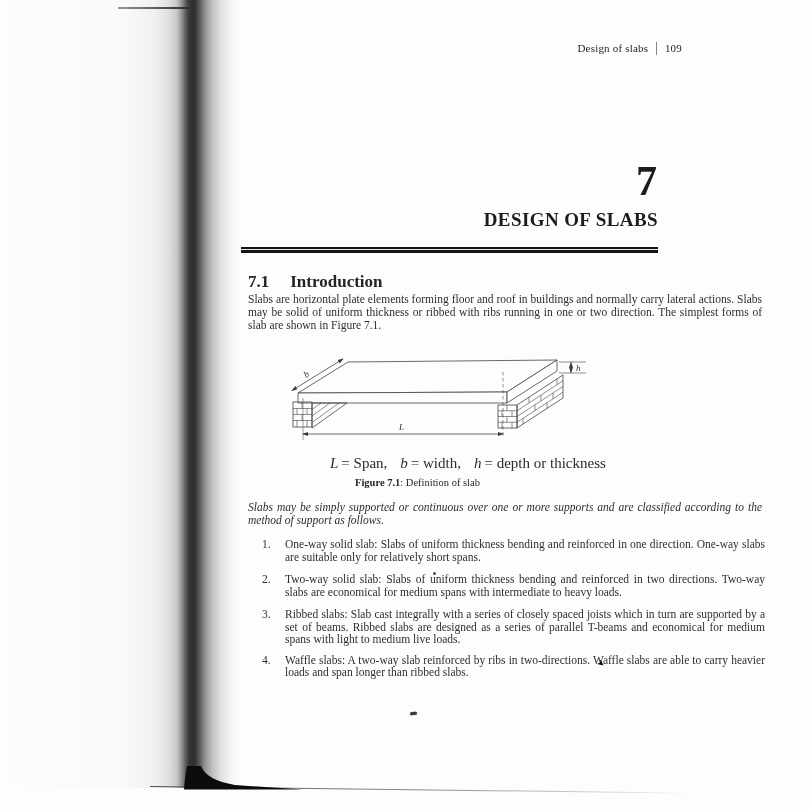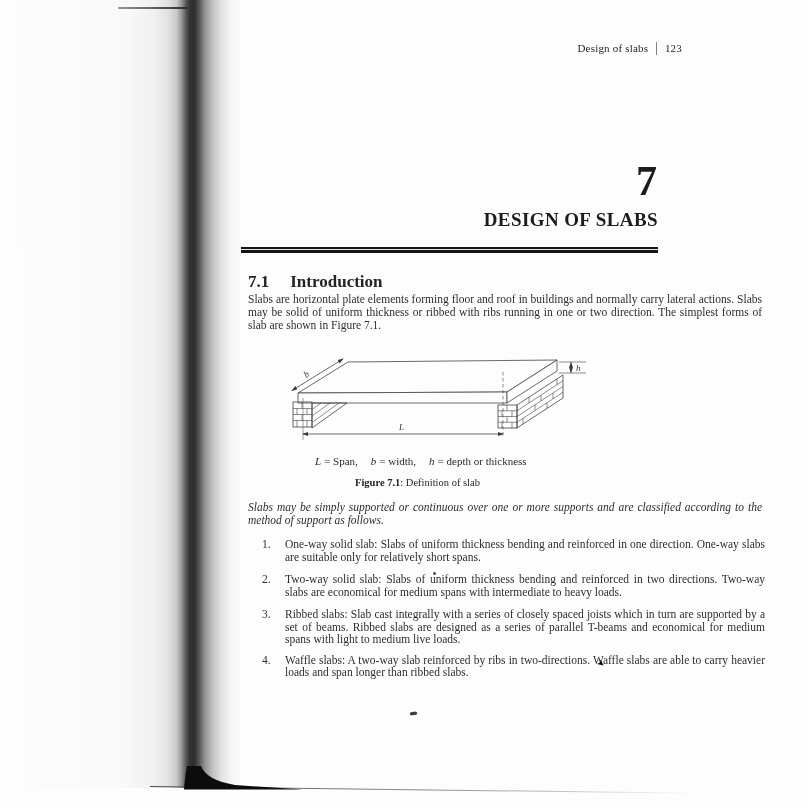--- a/index.html
+++ b/index.html
@@ -56,21 +56,21 @@
   .para{
     left:248px;width:514px;font-size:11.5px;line-height:13px;
     text-align:justify;color:#2e2e2e;
   }
   #intro-para{top:293px;}
   #classify-para{top:501px;font-style:italic;}
 
   
   .figure-canvas{left:283px;top:348px;width:320px;height:100px;}
   .figure-legend{
-    left:315px;top:455px;display:flex;gap:13px;font-size:11px;color:#2b2b2b;white-space:nowrap;
+    left:330px;top:455px;display:flex;gap:13px;font-size:15px;color:#2b2b2b;white-space:nowrap;
   }
   .figure-legend .var{font-style:italic;margin-right:3px;}
   .figure-caption{left:355px;top:477px;font-size:10.5px;color:#262626;white-space:nowrap;text-align:right;}
   .figure-caption b{font-weight:bold;}
 
   
   .slab-list{left:262px;top:538px;width:503px;font-size:11.5px;line-height:12.5px;color:#2e2e2e;}
   .slab-item{display:grid;grid-template-columns:23px 1fr;margin-bottom:10px;}
   .slab-item:nth-child(3){margin-bottom:8px;}
   .slab-item .item-text{text-align:justify;}
@@ -86,21 +86,21 @@
 <div class="abs spine-band"></div>
 <div class="abs top-edge-line"></div>
 <div class="abs bottom-edge-line"></div>
 <svg class="abs bottom-wedge" viewBox="0 0 145 26" width="145" height="26">
   <path d="M24,0 L38,0 Q43,14 72,19 L140,23.5 L21,23.5 Q22,10 24,0 Z" fill="#0c0c0c"></path>
 </svg>
 
 <div class="abs page-header">
   <span>Design of slabs</span>
   <span class="divider">|</span>
-  <span>123</span>
+  <span>109</span>
 </div>
 
 <div class="abs chapter-number">7</div>
 <div class="abs chapter-title">DESIGN OF SLABS</div>
 <div class="abs chapter-rule"></div>
 
 <div class="abs section-heading">
   <span class="sec-num">7.1</span>
   <span class="sec-title">Introduction</span>
 </div>

